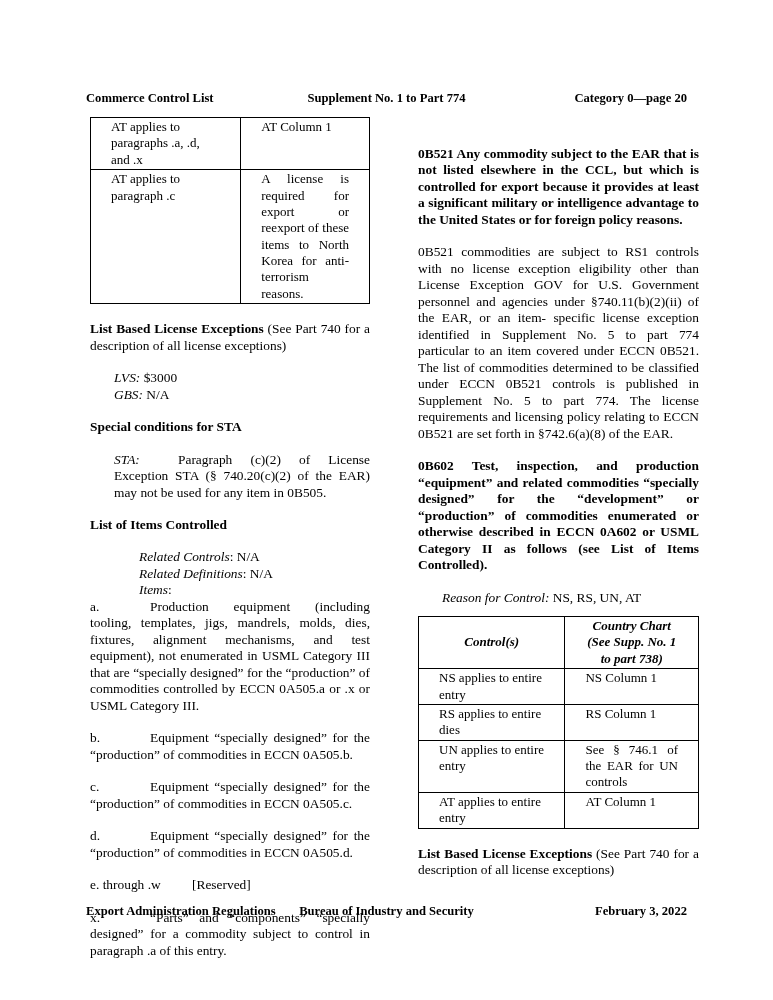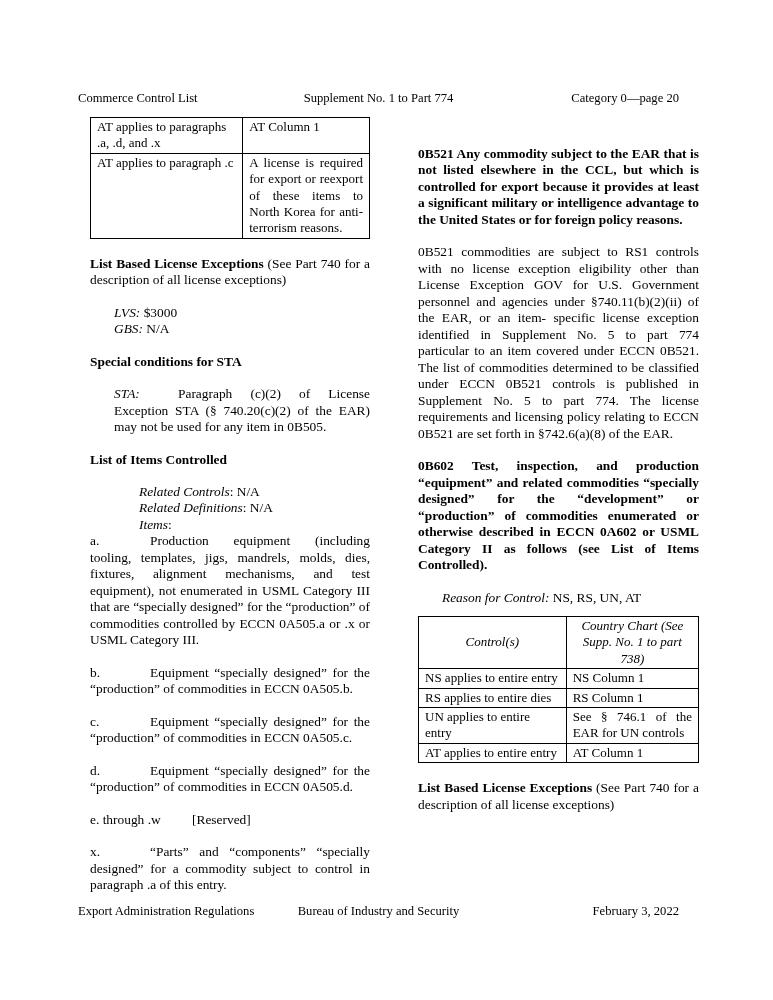--- a/index.html
+++ b/index.html
@@ -6,41 +6,41 @@
   .page {
     position: relative;
     width: 773px;
     height: 1000px;
     background: #ffffff;
     color: #000000;
     font-family: "Liberation Serif", serif;
     font-size: 13.4px;
     line-height: 1.23;
   }
-  .hf-row { position: absolute; left: 78px; width: 601px; height: 17px; font-weight: normal; font-size: 12.6px; }
+  .hf-row { position: absolute; left: 86px; width: 601px; height: 17px; font-weight: bold; font-size: 12.6px; }
   .header-row { top: 91px; }
   .footer-row { top: 904px; }
   .hf-left   { position: absolute; left: 0; top: 0; white-space: nowrap; }
   .hf-center { position: absolute; left: 0; right: 0; top: 0; text-align: center; white-space: nowrap; }
   .hf-right  { position: absolute; right: 0; top: 0; white-space: nowrap; }
 
   .col { position: absolute; text-align: justify; }
   .col-left  { left: 90px;  top: 117px; width: 280px; }
   .col-right { left: 418px; top: 146px; width: 281px; }
 
   p { margin: 0 0 16px 0; }
   .tight { margin-bottom: 0; }
   .bold { font-weight: bold; }
   .italic { font-style: italic; }
 
   table { border-collapse: collapse; width: 100%; margin: 0 0 17px 0; table-layout: fixed; }
-  td { border: 1px solid #000; padding: 1px 6px; vertical-align: top; font-size: 13px; line-height: 1.26; }
+  td { border: 1px solid #000; padding: 1px 20px; vertical-align: top; font-size: 13px; line-height: 1.26; }
   .cell-chart { text-align: justify; }
   .cell-control { text-align: left; }
-  .th-cell { text-align: center; font-style: italic; vertical-align: middle; font-weight: normal; }
+  .th-cell { text-align: center; font-style: italic; vertical-align: middle; font-weight: bold; }
   .t1-c1 { width: 55%; } .t1-c2 { width: 45%; }
   .t2-c1 { width: 53%; } .t2-c2 { width: 47%; }
 
   .indent1 { margin-left: 24px; }
   .indent2 { margin-left: 49px; }
   .line { margin: 0; text-align: left; }
   .marker { display: inline-block; width: 60px; }
   .marker-wide { display: inline-block; width: 102px; font-family: Liberation Serif, serif; }
   .sta-label { display: inline-block; width: 64px; font-style: italic; }
 </style>

